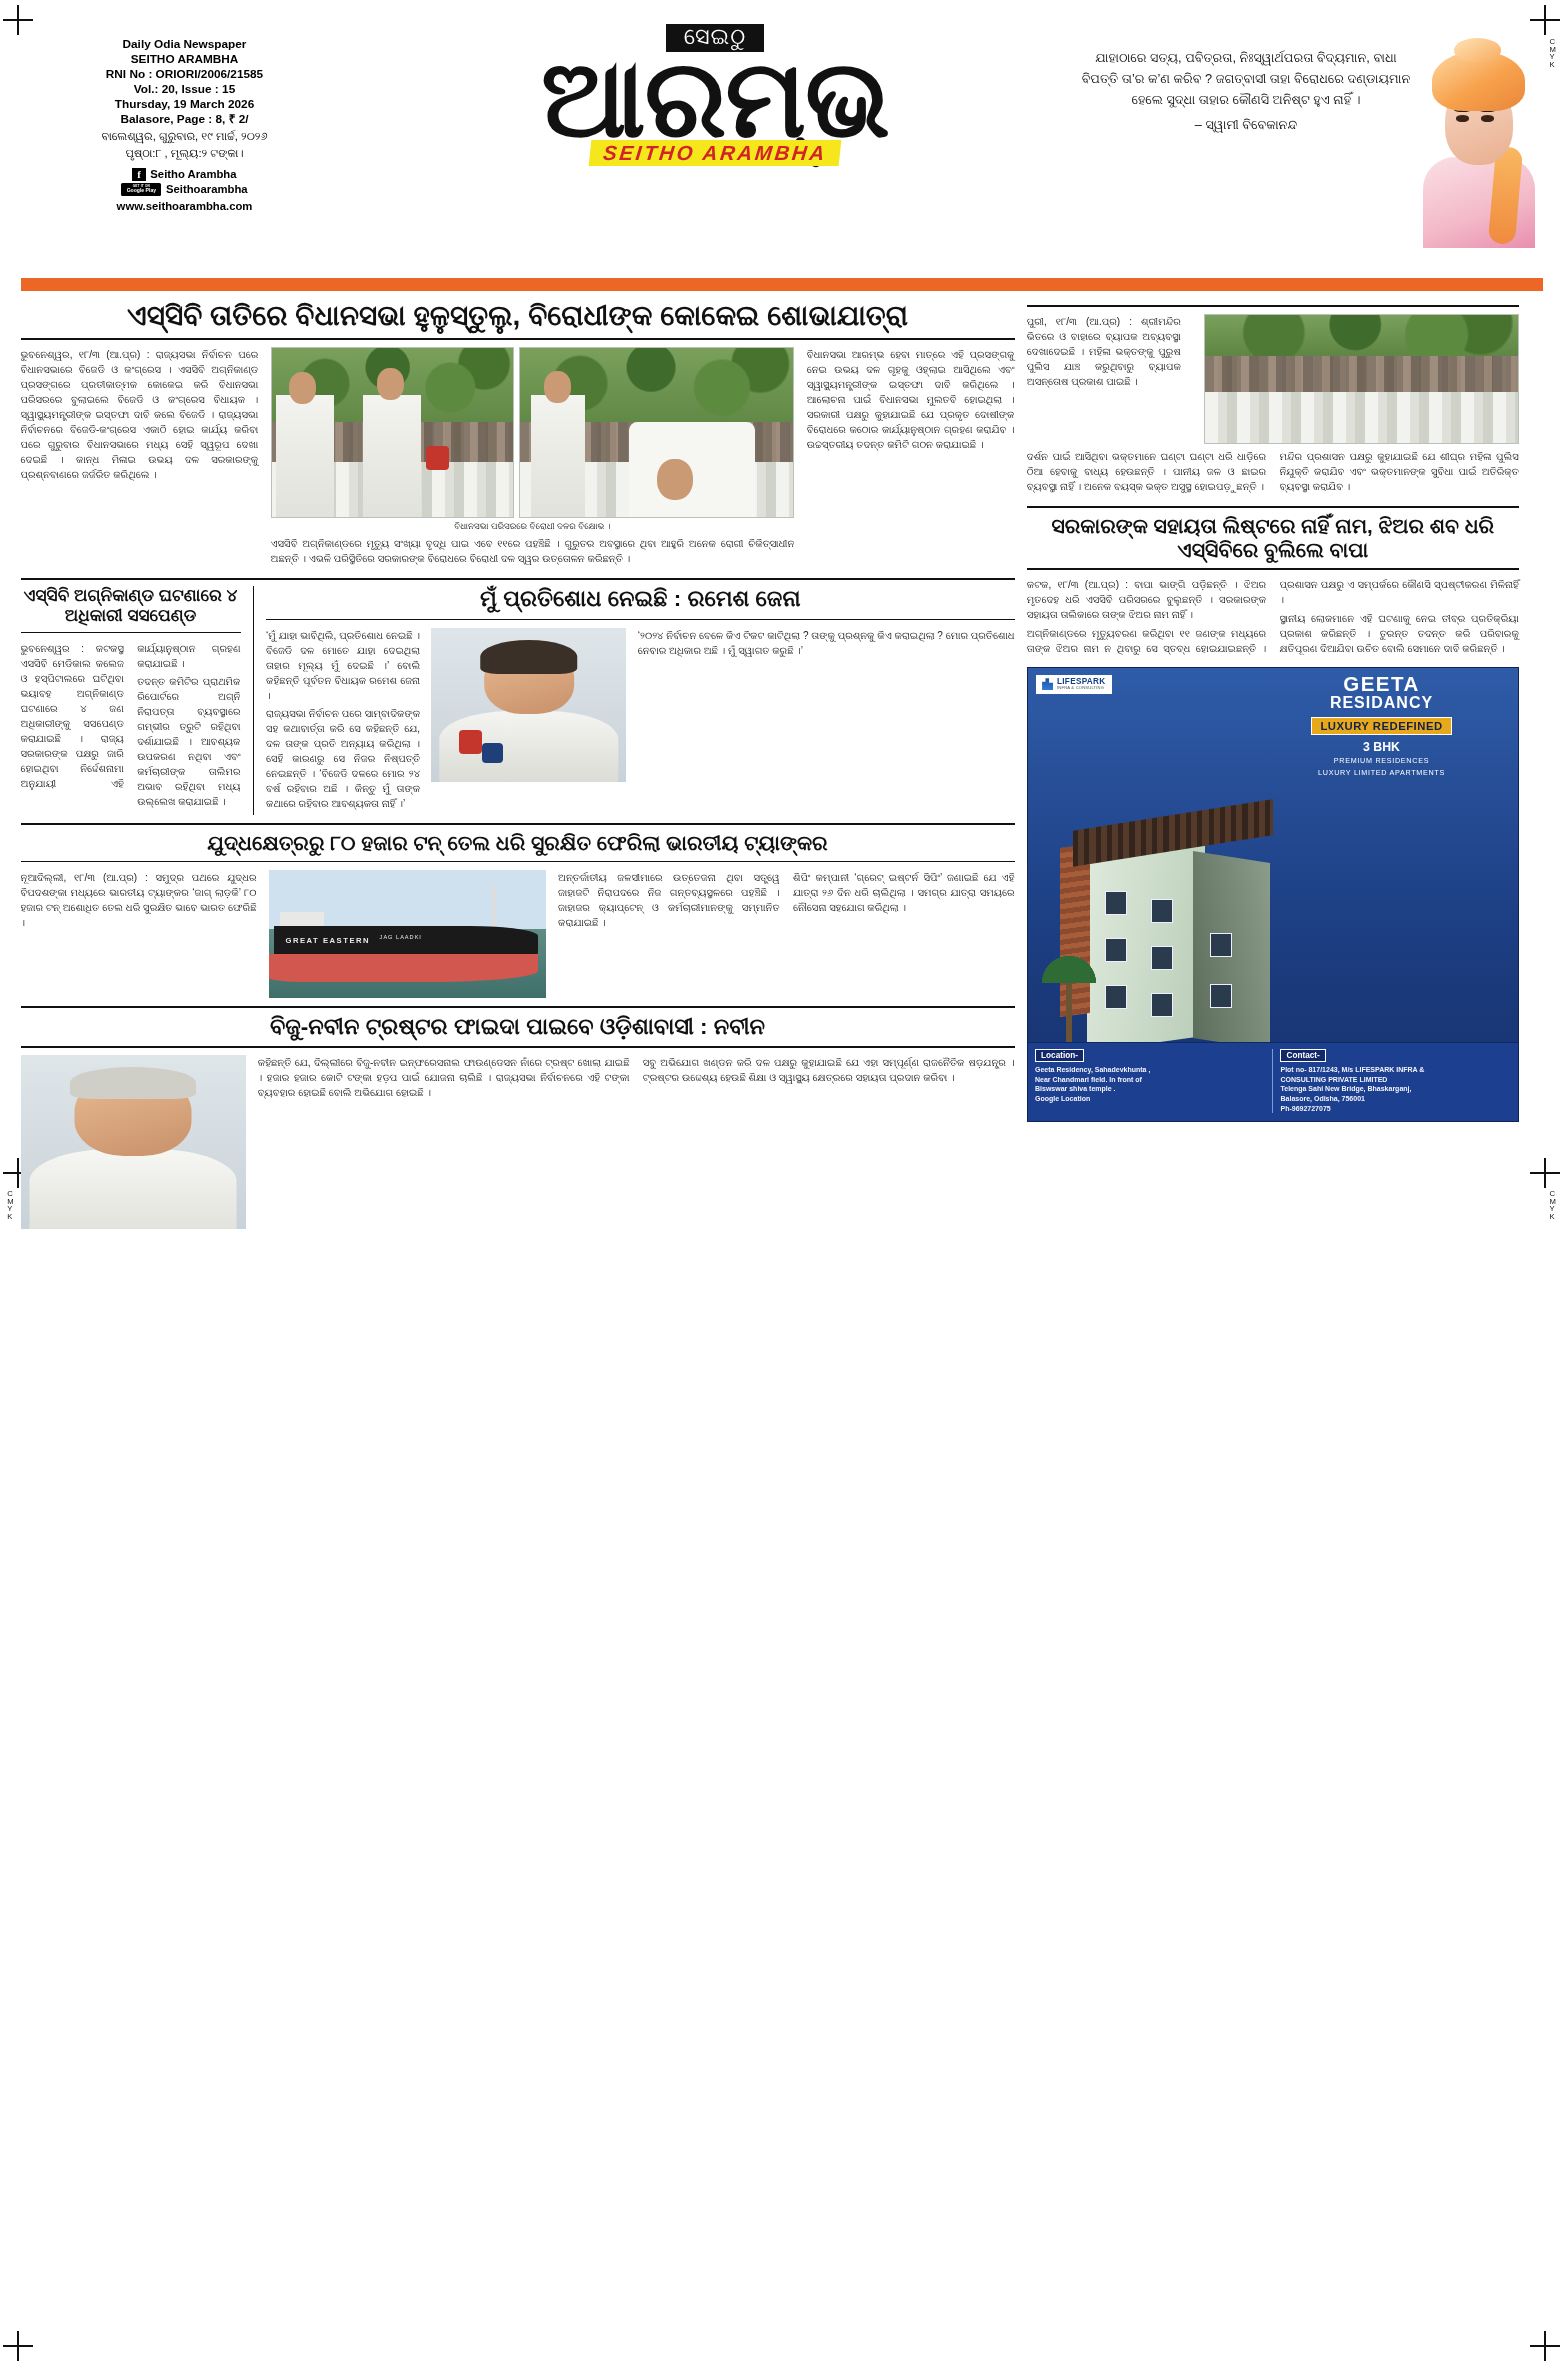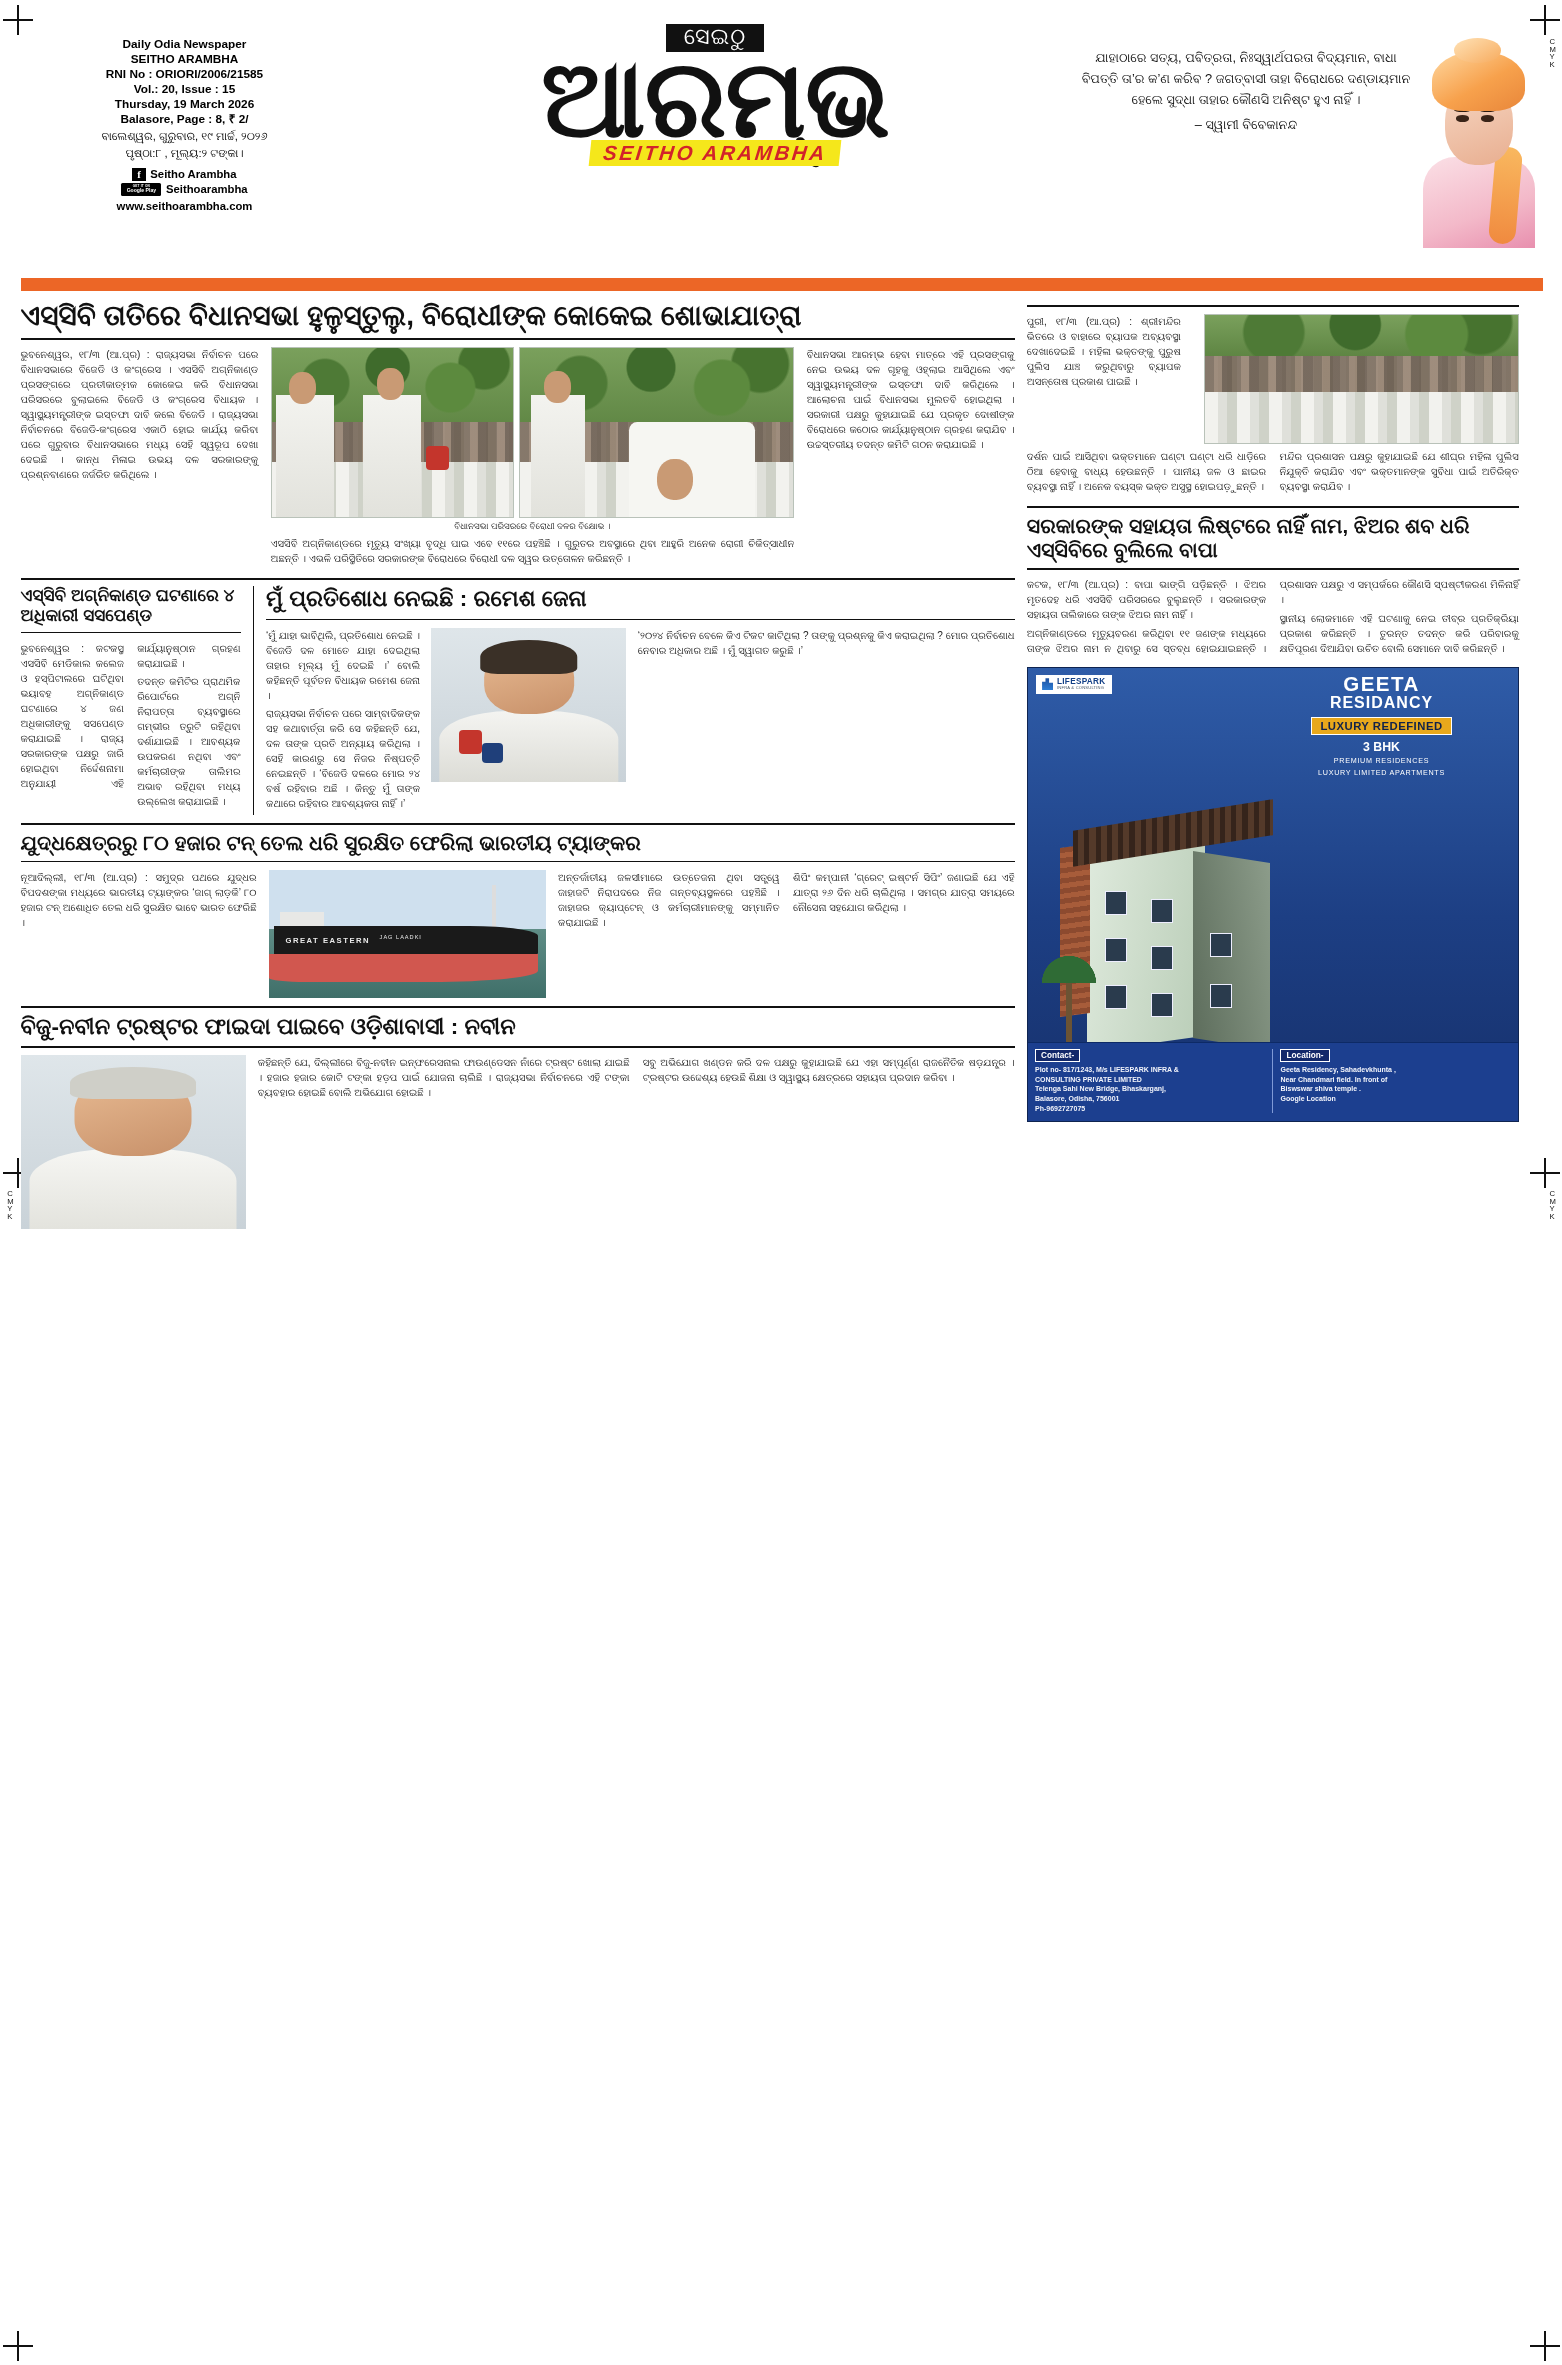--- a/index.html
+++ b/index.html
@@ -55,21 +55,21 @@
   .sw-scarf{position:absolute;left:77px;top:100px;width:27px;height:97px;border-radius:13.3px;
            background:linear-gradient(180deg,#f9b85f,#f08a3f);transform:rotate(5deg);}
 
   .orangebar{height:13.3px;background:#EC6626;margin-top:3.1px;}
 
   
   .cols{display:flex;gap:12.3px;margin-top:8.2px;}
   .col-main{width:994px;}
   .col-right{width:492px;}
 
-  .hl{font-weight:bold;color:#111;line-height:1.18;}
+  .hl{font-weight:bold;color:#111;line-height:1.18;text-align:center;}
   .hl-xl{font-size:28px;}
   .hl-lg{font-size:22.5px;}
   .hl-md{font-size:20.5px;}
   .hl-sm{font-size:17px;}
 
   .rule{height:1.5px;background:#111;margin:6.1px 0 7.2px;}
   .rule.thin{height:1px;}
 
   .txt{font-size:10px;line-height:15px;color:#1a1a1a;text-align:justify;}
   .c2{column-count:2;column-gap:13.3px;}
@@ -442,34 +442,34 @@
             <div class="bl-win" style="left:154px;bottom:87px;"></div>
           </div>
 
           <div class="ad-palm">
             <div class="palm-tr"></div>
               <div class="palm-fr"></div>
           </div>
 
           <div class="ad-contact">
             <div class="cell">
+              <span class="ctag">Location-</span>
+              <p>Geeta Residency, Sahadevkhunta ,</p>
+              <p>Near Chandmari field. In front of</p>
+              <p>Biswswar shiva temple .</p>
+              <p>Google Location</p>
+            </div>
+            <div class="cell">
               <span class="ctag">Contact-</span>
               <p>Plot no- 817/1243, M/s LIFESPARK INFRA &amp;</p>
               <p>CONSULTING PRIVATE LIMITED</p>
               <p>Telenga Sahi New Bridge, Bhaskarganj,</p>
               <p>Balasore, Odisha, 756001</p>
               <p>Ph-9692727075</p>
             </div>
-            <div class="cell">
-              <span class="ctag">Location-</span>
-              <p>Geeta Residency, Sahadevkhunta ,</p>
-              <p>Near Chandmari field. In front of</p>
-              <p>Biswswar shiva temple .</p>
-              <p>Google Location</p>
-            </div>
           </div>
         </div>
 
       </div>
     </div>
   </div>
 </div>
 
 
 </body></html>

